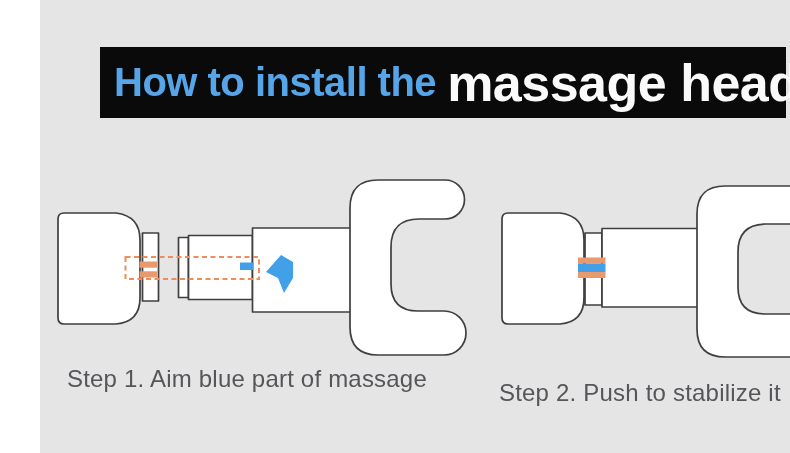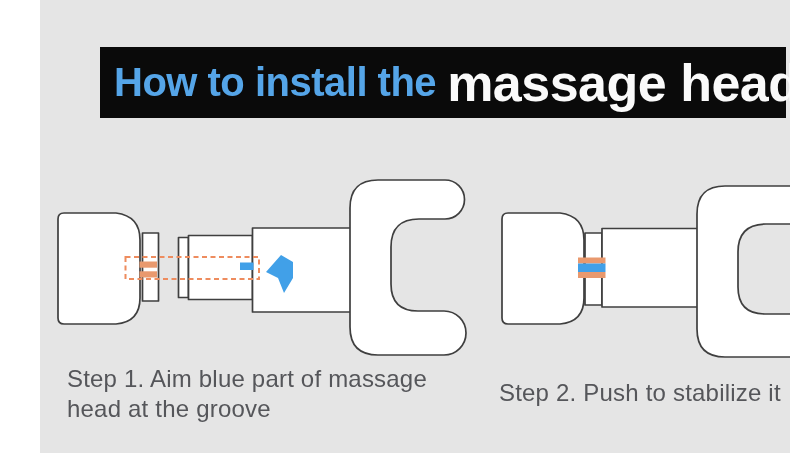--- a/index.html
+++ b/index.html
@@ -91,19 +91,18 @@
 
     <g stroke="none">
       <rect x="538" y="257.5" width="27.5" height="6" fill="#e9996e"></rect>
       <rect x="538" y="263.5" width="27.5" height="8.5" fill="#41a0e8"></rect>
       <rect x="538" y="272" width="27.5" height="6" fill="#e9996e"></rect>
     </g>
   </svg>
 
   <div class="caption caption-1">
     <div>Step 1. Aim blue part of massage</div>
-    <div>head at the groove</div>
   </div>
   <div class="caption caption-2">
     <div>Step 2. Push to stabilize it</div>
   </div>
 
 </div>
 
 </body></html>

